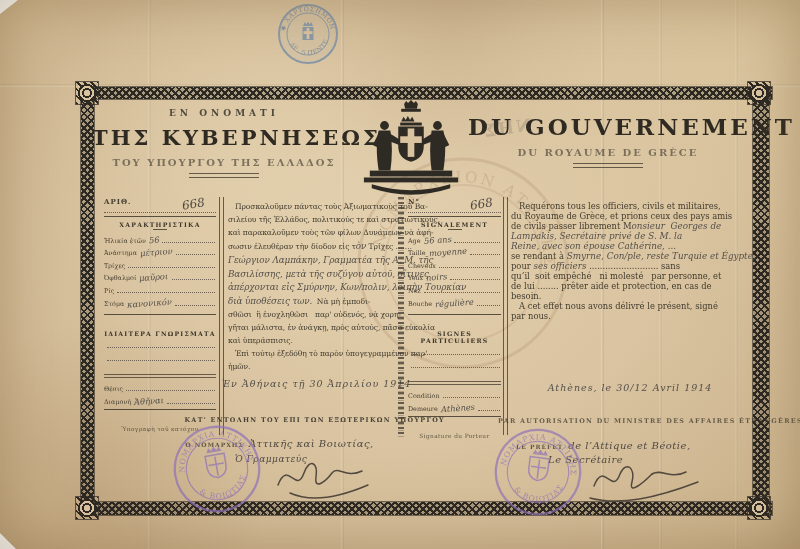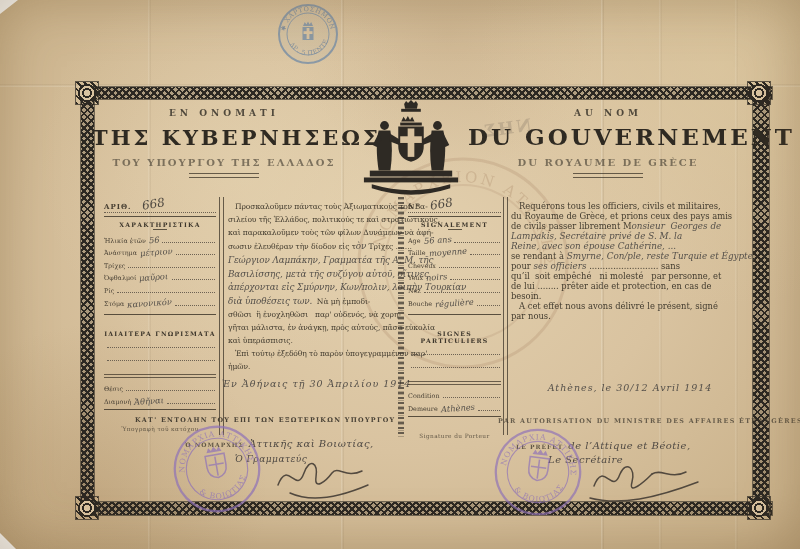--- a/index.html
+++ b/index.html
@@ -43,28 +43,28 @@
   .col{position:absolute;}
   .tl{white-space:pre;}
   .gr-body .tl{font-size:7.6px;line-height:12.9px;letter-spacing:-0.1px;}
   .fr-body .tl{font-size:8.4px;line-height:10px;}
   .print{color:#433c2f;}
   .hand{font-family:"DejaVu Serif", serif;font-style:italic;color:#55504a;}
   .gr-body .hand{font-size:8.8px;}
   .fr-body .hand{font-size:8.8px;}
   .date-line{position:absolute;text-align:center;font-style:italic;
     font-size:9.5px;color:#55504a;letter-spacing:1px;white-space:nowrap;}
-  .caps-line{position:absolute;text-align:left;font-size:6.4px;letter-spacing:1.3px;
+  .caps-line{position:absolute;text-align:right;font-size:6.4px;letter-spacing:1.3px;
     color:#3c362c;white-space:nowrap;font-weight:bold;}
   .official-line{position:absolute;white-space:nowrap;}
   .official-prefix{font-size:6px;font-weight:bold;letter-spacing:1px;color:#43ăre3c30;color:#433c30;opacity:.8;}
   .official-hand{font-style:italic;font-size:10px;color:#504a44;letter-spacing:.5px;}
   
   .sidebar{position:absolute;font-size:6.4px;color:#463e31;}
-  .numrow{display:flex;align-items:flex-end;border-bottom:1px dotted #6d6253;padding-bottom:1px;}
+  .numrow{display:flex;border-bottom:1px dotted #6d6253;padding-bottom:1px;gap:40px;}
   .numlab{font-size:7px;letter-spacing:1px;font-weight:bold;}
   .numval{font-style:italic;font-size:12px;color:#4e4840;margin-left:10px;transform:rotate(-9deg);display:inline-block;}
   .rule{border-top:1.5px solid rgba(55,47,36,.8);margin:3px 0;}
   .rule2{border-top:1px solid rgba(55,47,36,.7);border-bottom:1px solid rgba(55,47,36,.7);height:2px;margin:3px 0;}
   .side-title{font-size:6.2px;font-weight:bold;letter-spacing:1.2px;text-align:center;margin:4px 0 1px 0;color:#3e372c;}
   .side-title-rule{width:14px;height:0;border-top:1px solid rgba(60,52,40,.8);margin:0 auto 2px auto;}
   .frow{display:flex;align-items:flex-end;height:12.6px;overflow:visible;}
   .flab{white-space:nowrap;color:#473f33;}
   .fval{font-size:8.3px;margin-left:3px;white-space:nowrap;transform:rotate(-4deg);display:inline-block;}
   .fdots{flex:1;border-bottom:1px dotted #6d6253;margin:0 1px 2px 3px;min-width:5px;}
@@ -160,21 +160,20 @@
       <rect x="56.6" y="29" width="6.8" height="29" fill="#d9c3a0"></rect>
       <rect x="49" y="37" width="22" height="6.8" fill="#d9c3a0"></rect>
 
       <rect x="18" y="72" width="84" height="6"></rect>
       <rect x="12" y="79" width="96" height="5"></rect>
       <path d="M20 86 Q60 98 100 86 L100 90 Q60 103 20 90 Z"></path>
     </g>
   </svg>
 
   <div class="hdr" style="left:468px;top:108px;width:280px">
-    <div class="hdr-small">AU NOM</div>
     <div class="hdr-main-fr">DU GOUVERNEMENT</div>
     <div class="hdr-sub">DU ROYAUME DE GRÈCE</div>
     <div class="mini-rule"></div>
   </div>
 
   <div class="sidebar" style="left:104px;top:197px;width:112px">
     <div class="numrow">
       <span class="numlab">ΑΡΙΘ.</span>
       <span class="numval">668</span>
     </div>

